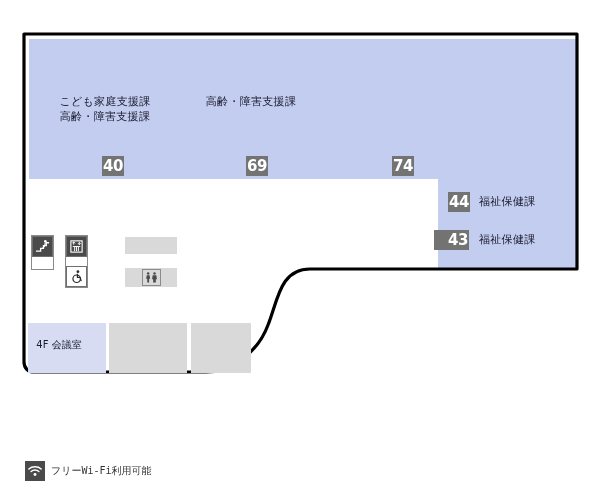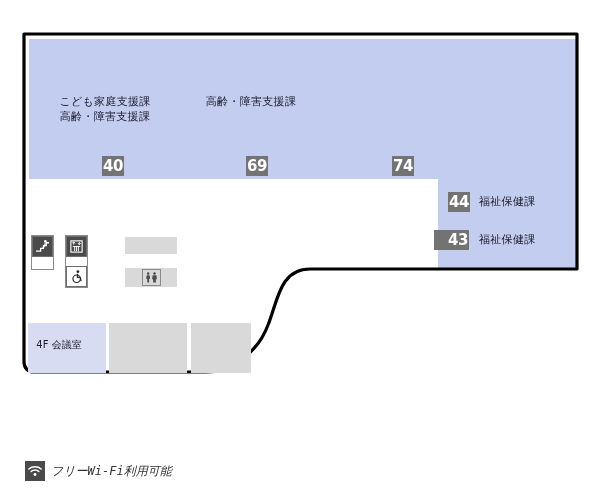--- a/index.html
+++ b/index.html
@@ -110,24 +110,23 @@
   
   #wifi-notice{
     position:absolute;left:25px;top:461px;
     display:flex;align-items:center;gap:6px;
   }
   #wifi-icon{
     width:20px;height:20px;background:#4a4a4a;
     display:flex;align-items:center;justify-content:center;flex:0 0 auto;
   }
   #wifi-text{
-    color:#333333;font-size:12px;line-height:16px;white-space:nowrap;
+    color:#333333;font-size:10px;line-height:16px;white-space:nowrap;
     font-family:"DejaVu Sans Mono","Liberation Mono",monospace;
     letter-spacing:0px;
-    font-style:italic;
   }
 </style>
 </head>
 <body>
 
 <div id="stage">
 
   <div class="zone" id="zone-top"></div>
   <div class="zone" id="zone-right"></div>
 

